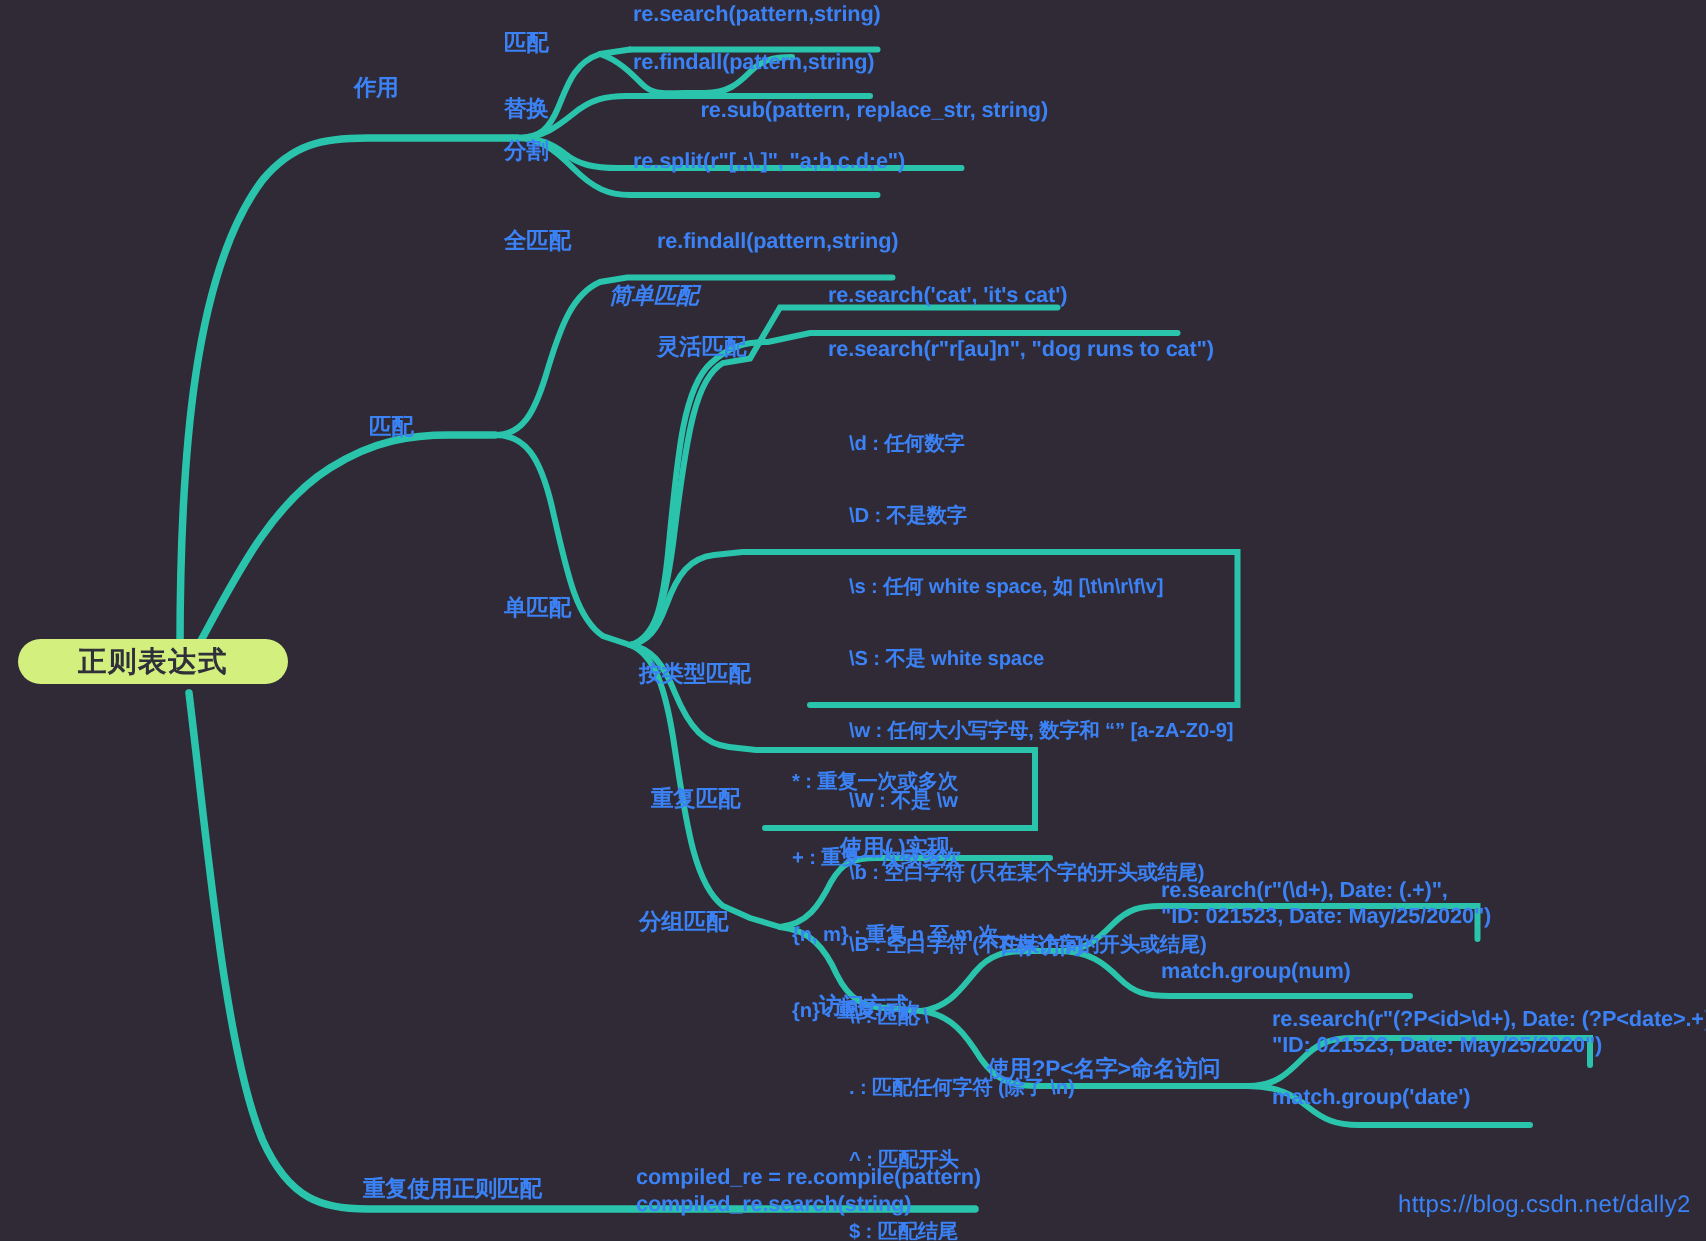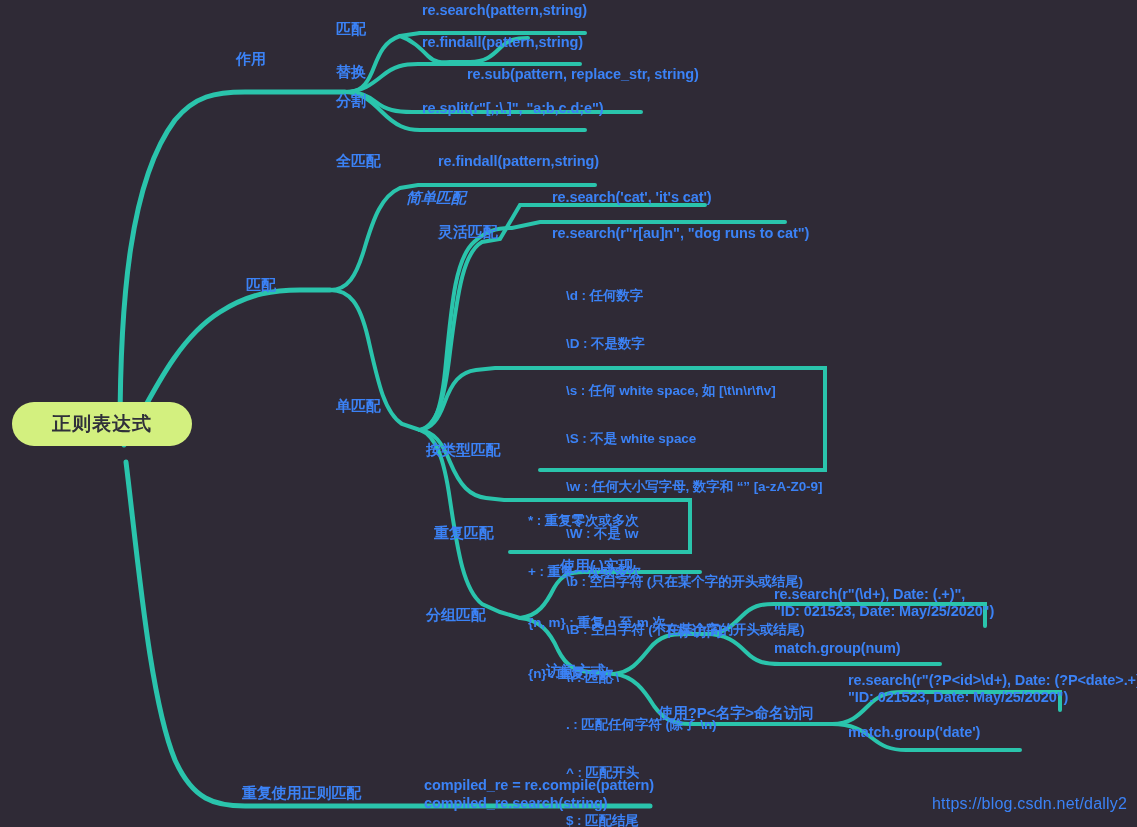--- a/index.html
+++ b/index.html
@@ -95,21 +95,21 @@
       <path d="M706,634 C724,634 732,626 742,616 C752,606 760,604 774,604 L790,604 L985,604 L985,626"></path>
       <path d="M706,634 C726,634 736,642 746,652 C756,662 764,664 780,664 L940,664"></path>
 
       <path d="M832,724 C850,724 858,716 868,706 C878,696 886,692 902,692 L1060,692 L1060,710"></path>
       <path d="M832,724 C852,724 862,730 872,738 C882,746 890,750 906,750 L1020,750"></path>
 
       <path d="M650,806 L245,806"></path>
     </g>
   </svg>
 
-  <div class="root-node" style="left:12px; top:402px; width:180px; height:44px;">
+  <div class="root-node" style="left:12px; top:426px; width:180px; height:30px;">
     <span>正则表达式</span>
   </div>
 
   <div class="node cn" style="left:236px; top:50px;">作用</div>
   <div class="node cn" style="left:336px; top:20px;">匹配</div>
   <div class="node code" style="left:422px; top:2px;">re.search(pattern,string)</div>
   <div class="node code" style="left:422px; top:34px;">re.findall(pattern,string)</div>
   <div class="node cn" style="left:336px; top:65px;font-family:Liberation Mono, monospace;">替换</div>
   <div class="node code" style="left:434px; top:66px;margin-left:33px;">re.sub(pattern, replace_str, string)</div>
   <div class="node cn" style="left:336px; top:92px;">分割</div>
@@ -138,21 +138,21 @@
     <div>\B : 空白字符 (不在某个字的开头或结尾)</div>
     <div>\\ : 匹配 \</div>
     <div>. : 匹配任何字符 (除了 \n)</div>
     <div>^ : 匹配开头</div>
     <div>$ : 匹配结尾</div>
     
   </div>
 
   <div class="node cn" style="left:434px; top:524px;">重复匹配</div>
   <div class="node small" style="left:528px; top:478px; line-height:17px;">
-    <div>* : 重复零次或多次</div>
+    <div>* : 重复一次或多次</div>
     <div>+ : 重复一次或多次</div>
     <div>{n, m} : 重复 n 至 m 次</div>
     <div>{n} : 重复 n 次</div>
   </div>
 
   <div class="node cn" style="left:426px; top:606px;">分组匹配</div>
   <div class="node cn" style="left:560px; top:557px;">使用( )实现</div>
   <div class="node cn" style="left:546px; top:662px;">访问方式</div>
 
   <div class="node cn" style="left:662px; top:622px;">下标访问</div>

